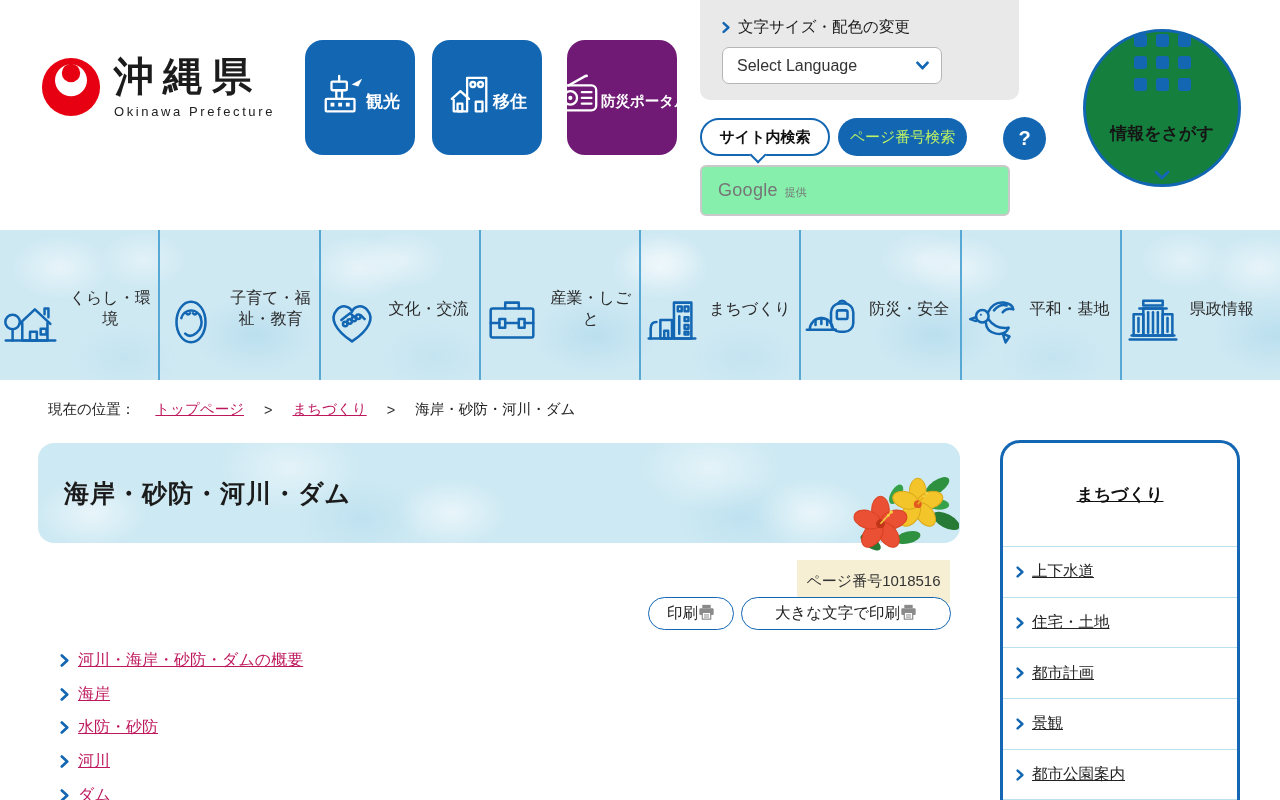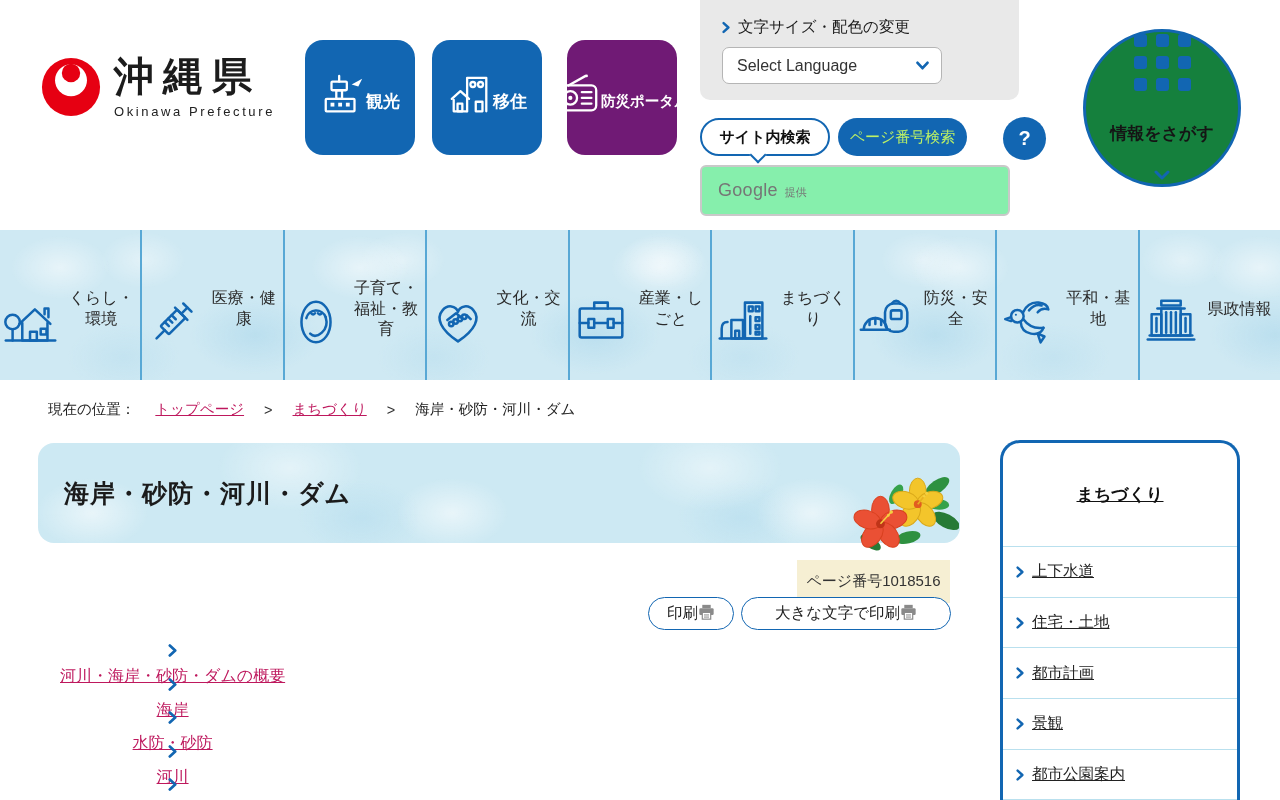--- a/index.html
+++ b/index.html
@@ -90,21 +90,21 @@
   .page-badge { position:absolute; top:560px; left:797px; width:153px; height:43px; background:#f6efd3;
     font-size:15px; color:#333; display:flex; align-items:center; justify-content:center; }
 
   .print-btn { position:absolute; top:597px; height:33px; background:#fff; border:1.5px solid #1266b2;
     border-radius:17px; display:flex; align-items:center; justify-content:center; 
     font-size:15.5px; color:#222; cursor:pointer; }
   #print-small { left:648px; width:86px; }
   #print-large { left:741px; width:210px; }
 
   .link-list { position:absolute; left:60px; top:644px; list-style:none; }
-  .link-list li { display:flex; align-items:center; gap:9px; height:33.6px;flex-direction:column; }
+  .link-list li { display:flex; align-items:center; gap:9px; height:33.6px; }
   .link-list a { font-size:16px; }
 
   
   .sidebar { position:absolute; left:1000px; top:440px; width:240px; height:360px; background:#fff;
     border:3px solid #1266b2; border-bottom:none; border-radius:20px 20px 0 0; }
   .sb-title { height:103px; display:flex; align-items:center; justify-content:center;
     font-size:17px; font-weight:800; color:#111; text-decoration:underline; cursor:pointer; }
   .sb-item { height:50.7px; border-top:1px solid #b9e0ee; display:flex; align-items:center;
     padding-left:13px; gap:8px; cursor:pointer; }
   .sb-item a { font-size:15.5px; color:#222; text-decoration:underline; }
@@ -244,37 +244,20 @@
           <rect x="42" y="39" width="6" height="6"></rect>
           <path d="M46 24 V18 H50 V27"></path>
           <circle cx="13" cy="32" r="7.5"></circle>
           <line x1="13" y1="40" x2="13" y2="51"></line>
           <line x1="6" y1="51" x2="57" y2="51"></line>
         </svg>
       </span>
       <span class="nav-label">くらし・環境</span>
     </div>
 
-    <div class="nav-item">
-      <span class="nav-icon">
-        <svg width="62" height="62" viewBox="0 0 64 64" fill="none" stroke="#1266b2" stroke-width="2.6" stroke-linecap="round" stroke-linejoin="round">
-          <g transform="rotate(-45 32 32)">
-            <line x1="8" y1="32" x2="20" y2="32"></line>
-            <rect x="20" y="26" width="24" height="12" rx="1"></rect>
-            <line x1="26" y1="26" x2="26" y2="32"></line>
-            <line x1="31" y1="26" x2="31" y2="32"></line>
-            <line x1="36" y1="26" x2="36" y2="32"></line>
-            <line x1="44" y1="23" x2="44" y2="41"></line>
-            <line x1="44" y1="32" x2="53" y2="32"></line>
-            <line x1="53" y1="26" x2="53" y2="38"></line>
-          </g>
-        </svg>
-      </span>
-      <span class="nav-label">医療・健康</span>
-    </div>
 
     <div class="nav-item">
       <span class="nav-icon">
         <svg width="62" height="62" viewBox="0 0 64 64" fill="none" stroke="#1266b2" stroke-width="2.6" stroke-linecap="round" stroke-linejoin="round">
           <ellipse cx="32" cy="32" rx="15" ry="21"></ellipse>
           <path d="M22 28 a10.5 10.5 0 0 1 20 -1"></path>
           <path d="M27 23 q2 2.4 4 0"></path>
           <path d="M34 23 q2 2.4 4 0"></path>
           <path d="M42 27 q3 10 -4 16 q-7 6 -12 1"></path>
         </svg>

